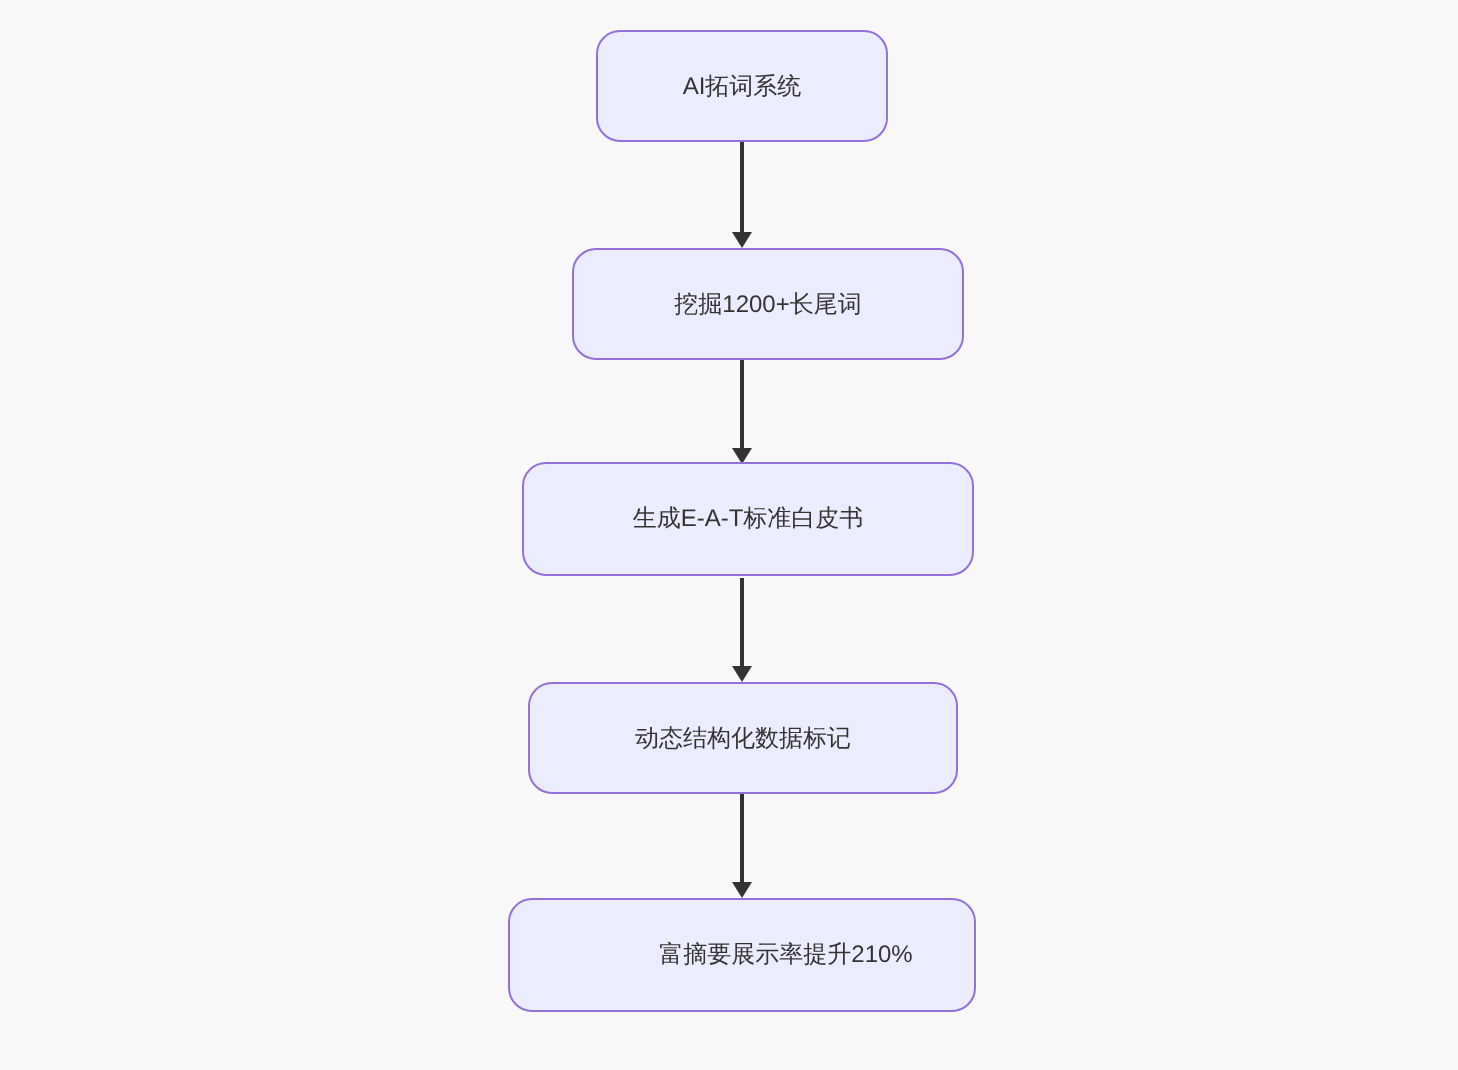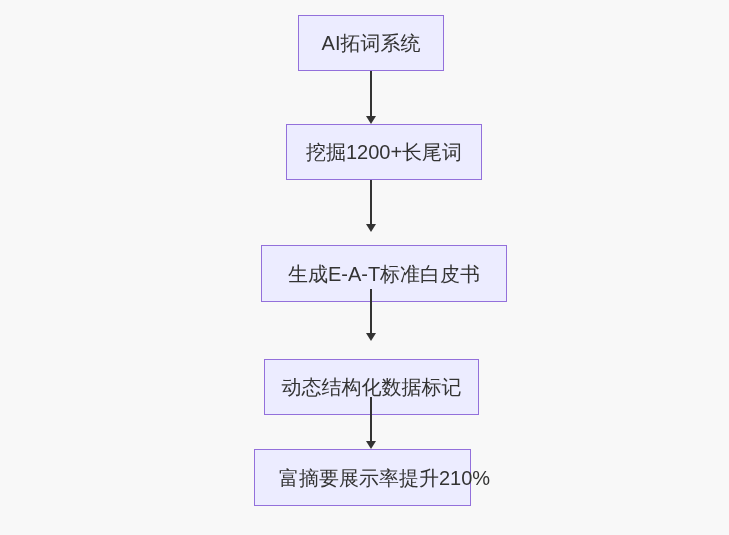--- a/index.html
+++ b/index.html
@@ -15,35 +15,35 @@
     position: relative;
     width: 729px;
     height: 535px;
     background: var(--background, #F8F8F8);
   }
   .node {
     position: absolute;
     box-sizing: border-box;
     background: var(--node-fill, #ECECFF);
     border: 1px solid var(--node-border, #9370DB);
-    border-radius: 0;
+    border-radius: 12px;
     color: var(--text, #333333);
-    font-size: 20px;
+    font-size: 12px;
     line-height: 1.2;
     display: flex;
     align-items: center;
     justify-content: center;
     text-align: center;
     white-space: nowrap;
   }
   .n1 { left: 298px; top: 15px;  width: 146px; height: 56px; }
   .n2 { left: 286px; top: 124px; width: 196px; height: 56px; }
-  .n3 { left: 261px; top: 245px; width: 246px; height: 57px; }
-  .n4 { left: 264px; top: 341px; width: 215px; height: 56px; margin-top: 18px; }
-  .n5 { left: 254px; top: 449px; width: 217px; height: 57px; padding-left: 44px; }
+  .n3 { left: 261px; top: 231px; width: 226px; height: 57px; }
+  .n4 { left: 264px; top: 341px; width: 215px; height: 56px; }
+  .n5 { left: 254px; top: 449px; width: 234px; height: 57px; padding-left: 44px; }
 
   .edge {
     position: absolute;
     left: 365px;           
     width: 12px;
   }
   .e1 { top: 71px;  height: 53px; }
   .e2 { top: 180px; height: 52px; }
   .e3 { top: 289px; height: 52px; }
   .e4 { top: 397px; height: 52px; }

